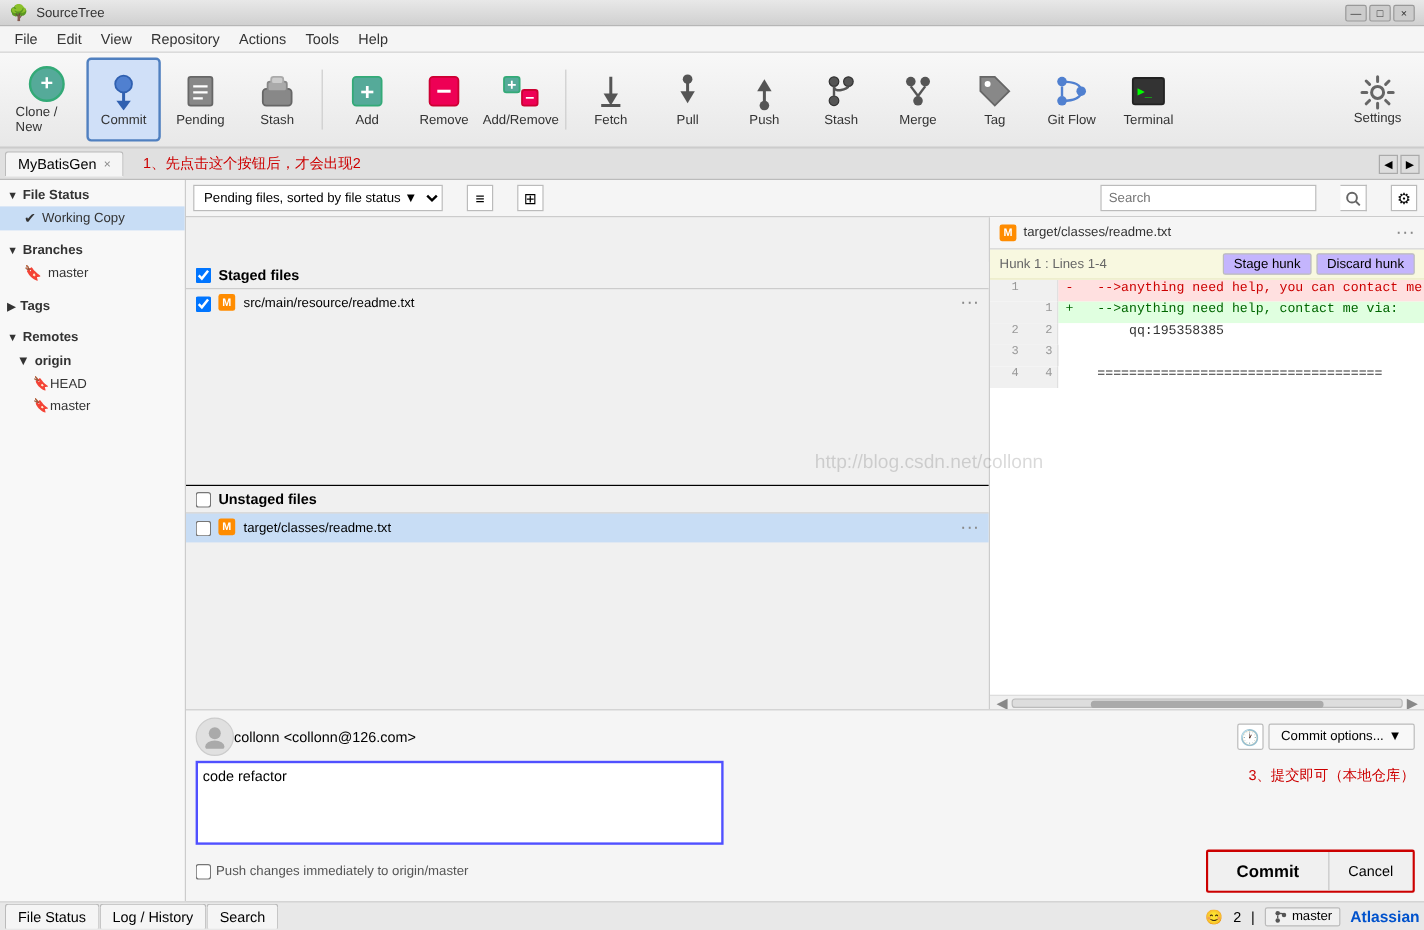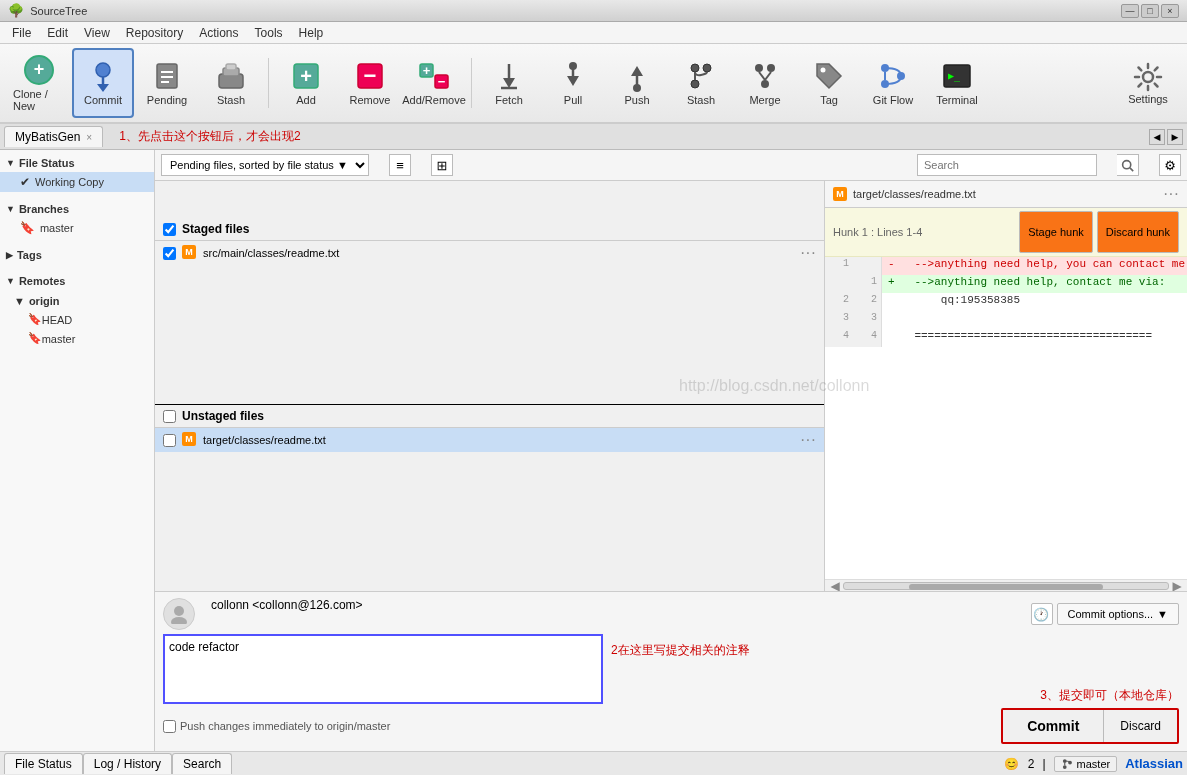--- a/index.html
+++ b/index.html
@@ -308,24 +308,24 @@
       align-items: center;
       padding: 3px 8px;
       background: #f8f8e0;
       font-size: 11px;
       color: #666;
       border-bottom: 1px solid #e8e8c0;
       gap: 36px;
     }
     .diff-hunk-btns { margin-left: auto; display: flex; gap: 4px; }
     .hunk-btn {
-      padding: 14px 8px;
-      font-size: 11px;
-      border: 1px solid #bbb;
-      background: #f97316;
+      padding: 2px 8px;
+      font-size: 11px;
+      border: 1px solid #bbb;
+      background: #c4b5fd;
       cursor: pointer;
       border-radius: 2px;
       text-align: center;
     }
 
     .diff-content {
       flex: 1;
       overflow: auto;
       font-family: 'Courier New', monospace;
       font-size: 11px;
@@ -398,21 +398,22 @@
       background: #f5f5f5;
       border-top: 1px solid #ccc;
       padding: 6px 8px;
       min-height: 160px;
       display: flex;
       flex-direction: column;
       gap: 4px;
     }
     .commit-author-row {
       display: flex;
-      gap: 16px;
+      align-items: center;
+      gap: 0;
     }
     .avatar {
       width: 32px;
       height: 32px;
       background: #e0e0e0;
       border-radius: 50%;
       border: 1px solid #ccc;
       display: flex;
       align-items: center;
       justify-content: center;
@@ -787,21 +788,21 @@
         <div class="staged-section">
           <div class="section-header-bar">
             <input type="checkbox" checked="" style="">
             <span>Staged files</span>
           </div>
           <div class="file-entry">
             <input type="checkbox" checked="" style="">
             <span class="file-icon">
               <div class="file-icon-orange">M</div>
             </span>
-            <span>src/main/classes/readme.txt</span>
+            <span>src/main/resource/readme.txt</span>
             <span class="file-more">···</span>
           </div>
         </div>
 
         <div class="unstaged-section">
           <div class="section-header-bar">
             <input type="checkbox" style="">
             <span>Unstaged files</span>
           </div>
           <div class="file-entry selected">
@@ -906,33 +907,32 @@
           <button class="commit-options-btn">
             <span>Commit options...</span>
             <span>▼</span>
           </button>
         </div>
       </div>
 
       <div class="commit-message-area">
         <textarea class="commit-textarea" style="">code refactor</textarea>
         <div style="flex:1; display:flex; flex-direction:column; justify-content:space-between;">
-          <span class="commit-hint">2在这里写提交相关的注释</span>
           <span class="commit-hint2">3、提交即可（本地仓库）</span>
         </div>
       </div>
 
       <div class="commit-bottom-row">
         <div class="push-checkbox">
           <input type="checkbox" style="">
           <label>Push changes immediately to origin/master</label>
         </div>
         <div class="commit-btn-group">
           <button class="commit-submit-btn">Commit</button>
-          <button class="cancel-btn">Discard</button>
+          <button class="cancel-btn">Cancel</button>
         </div>
       </div>
     </div>
   </div>
 </div>
 
 <div class="tab-bar" style="background:#e8e8e8; border-top:1px solid #ccc; border-bottom:none; height:24px;">
   <div class="tab">
     <span>File Status</span>
   </div>

